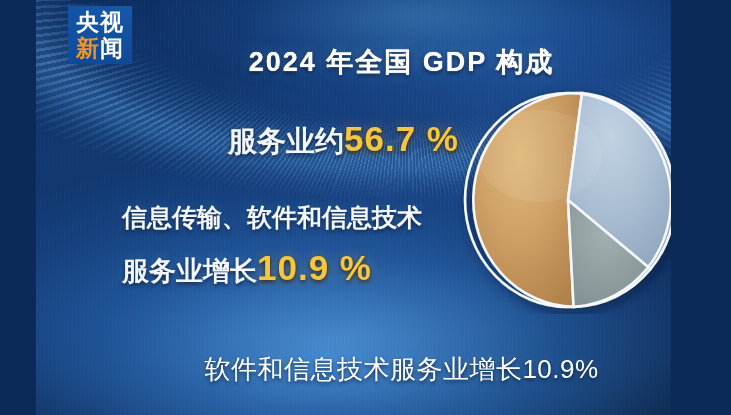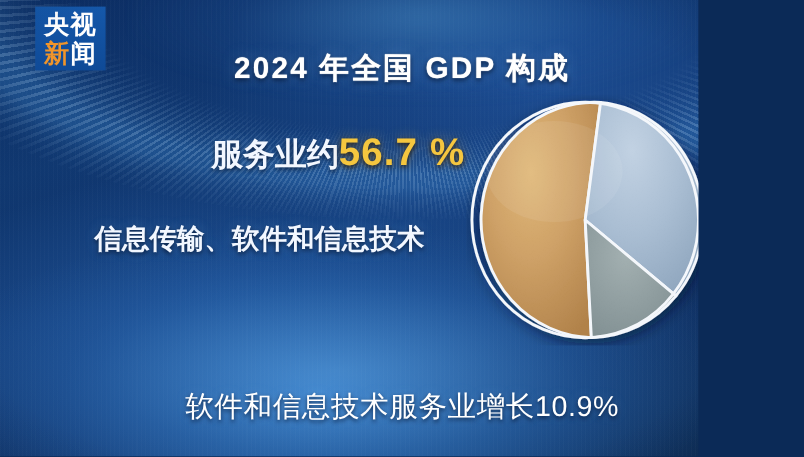--- a/index.html
+++ b/index.html
@@ -10,20 +10,21 @@
     overflow: hidden;
     background: #0b2a57;
     font-family: "Liberation Sans", "DejaVu Sans", sans-serif;
   }
 
   #stage {
     position: relative;
     width: 635px;
     height: 415px;
     overflow: hidden;
+    margin-left: 36px;
   }
 
   
   .bg-base {
     position: absolute; inset: 0;
     background:
       radial-gradient(ellipse 620px 300px at 46% 86%,
           rgba(70,150,230,0.75) 0%,
           rgba(45,110,190,0.45) 38%,
           rgba(20,60,125,0.05) 72%,
@@ -240,17 +241,20 @@
     </svg>
   </div>
 
   <div class="stat stat-1">
     <span class="lbl">服务业约</span><span class="num">56.7 %</span>
   </div>
 
   <div class="stat stat-2">
     <span class="lbl">信息传输、软件和信息技术</span>
   </div>
+  <div class="stat stat-3">
+    <span class="lbl">服务业增长</span><span class="num">10.9 %</span>
+  </div>
 
   <div class="caption">软件和信息技术服务业增长10.9%</div>
 
   <div class="bg-vignette"></div>
 </div>
 
 </body></html>

